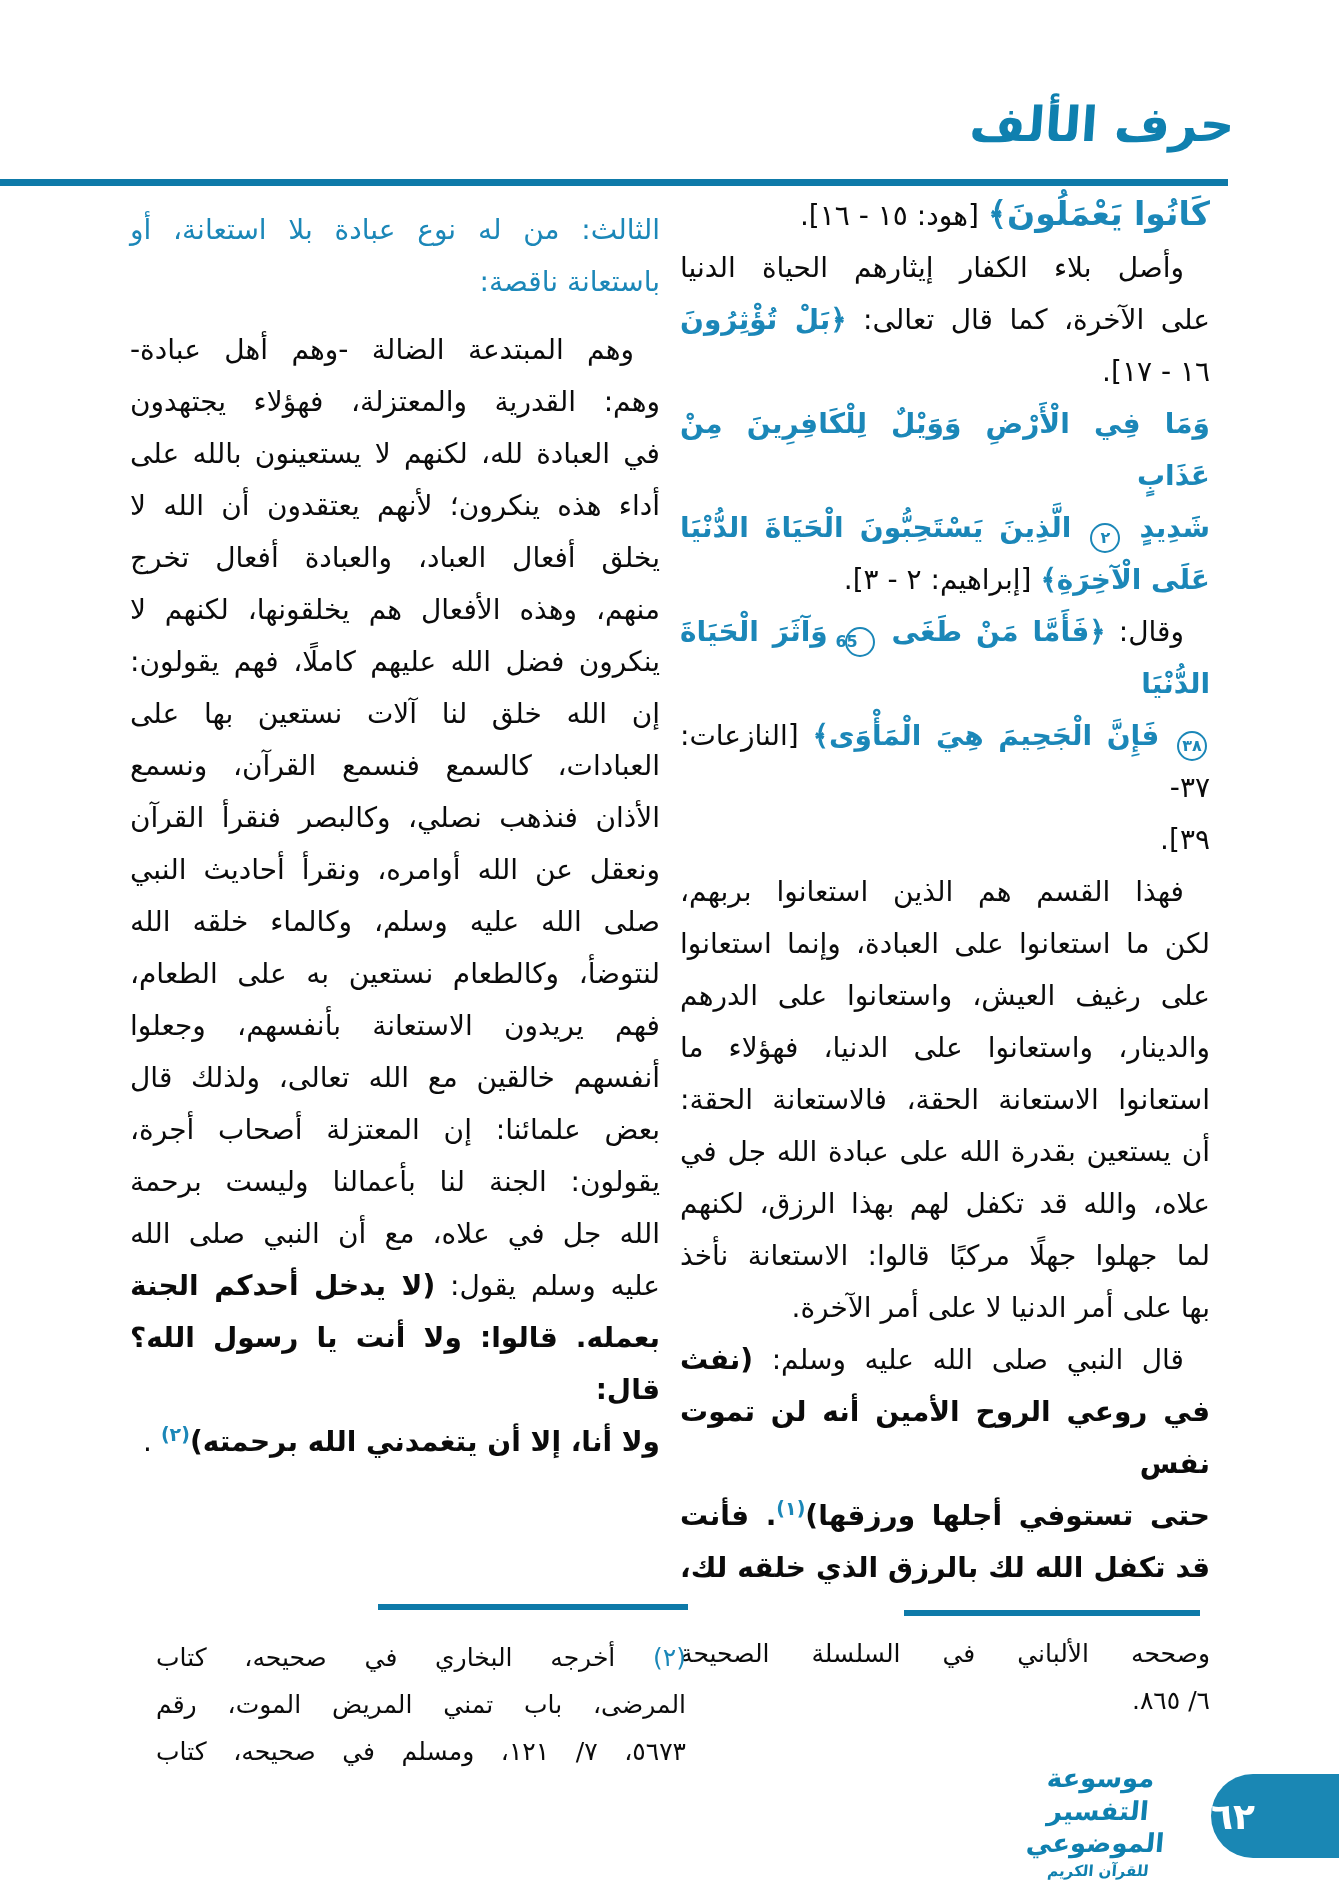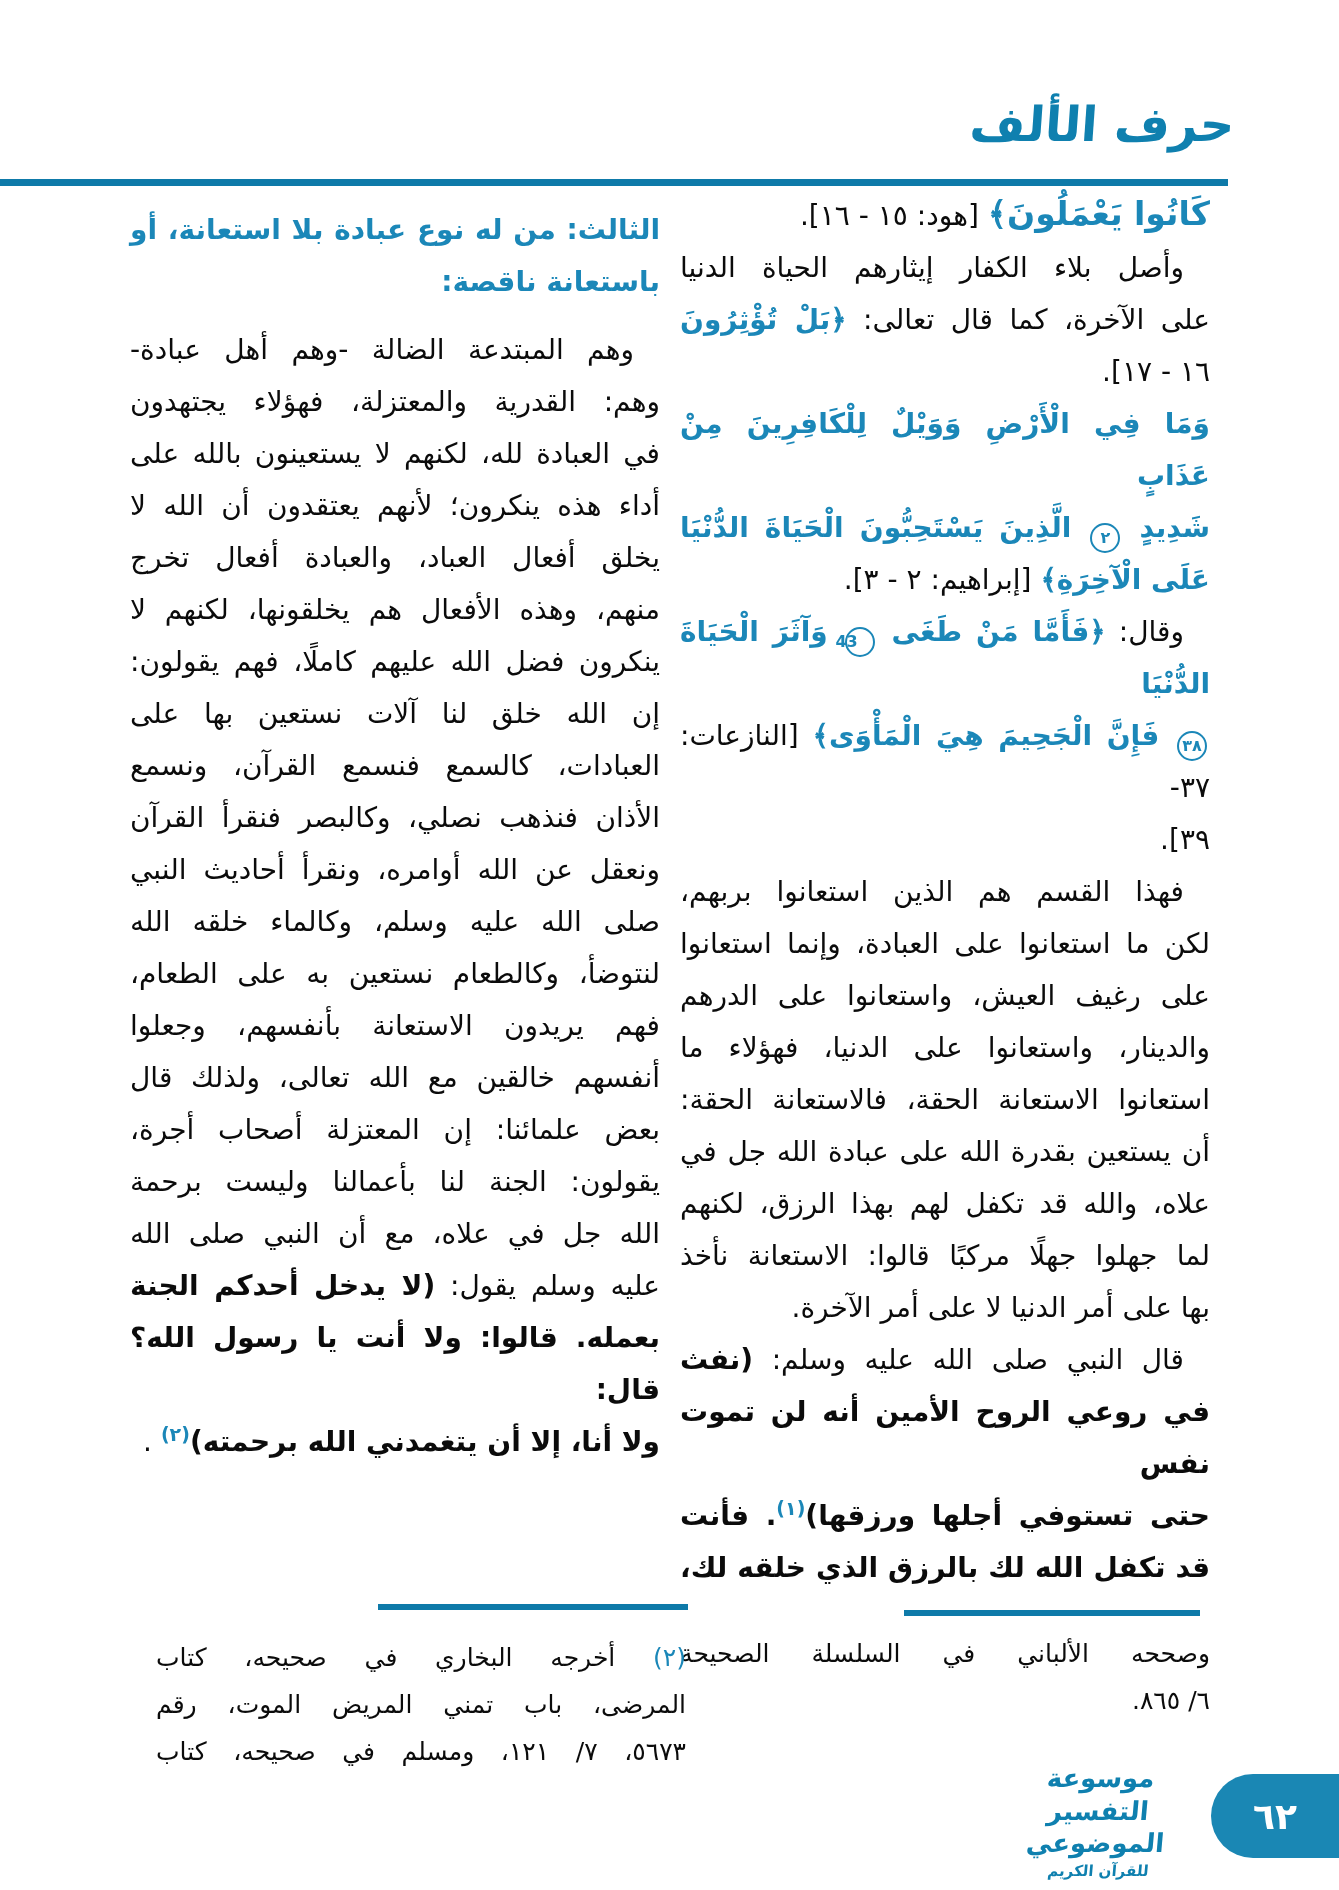--- a/index.html
+++ b/index.html
@@ -44,21 +44,21 @@
     white-space:normal;
   }
   .t-right{text-align-last:right;}
   .pstart{text-indent:26px;}
   .hd1{margin-top:16px;}
   .hd2{margin-bottom:16px;}
   .seg-plain{color:var(--ink);}
   .seg-bold{color:var(--ink);font-weight:bold;}
   .seg-verse{color:var(--verse);font-weight:bold;margin-top:33px;}
   .big-verse .seg-verse{font-size:33px;}
-  .seg-heading{color:var(--verse);font-weight:bold;margin-top:16px;}
+  .seg-heading{color:var(--verse);font-weight:normal;margin-top:16px;}
   .seg-aya{
     display:inline-flex;align-items:center;justify-content:center;
     width:30px;height:30px;border:2px solid var(--verse);border-radius:50%;
     color:var(--verse);font-size:16px;font-weight:bold;
     vertical-align:-6px;margin:0 3px;line-height:1;
   }
   .seg-fnref{color:var(--verse);font-size:19px;vertical-align:super;line-height:0;font-weight:bold;}
   .seg-fnmark{color:var(--verse);}
   
   .fnsep{position:absolute;height:6px;background:var(--rule);}
@@ -71,41 +71,41 @@
   
   .logo{
     position:absolute;right:133px;top:1762px;width:216px;
     text-align:center;color:var(--accent);
   }
   .logo-main{font-size:26px;font-weight:bold;line-height:1.25;transform:skewX(-5deg);}
   .logo-sub{font-size:15px;font-weight:bold;margin-top:2px;transform:skewX(-5deg);}
   .page-pill{
     position:absolute;right:0;top:1774px;width:128px;height:84px;
     background:var(--pill);border-radius:44px 0 0 44px;
-    display:flex;align-items:center;justify-content:center;
+    display:flex;align-items:center;justify-content:flex-end;
     color:#ffffff;font-size:36px;font-weight:bold;
   }
 </style>
 </head>
 <body>
 
 <div class="page">
 
   <div class="header-title">حرف الألف</div>
   <div class="header-rule"></div>
 
   <div class="col col-right" id="col-right">
       <div class="tline t-right big-verse"><span class="seg-verse">كَانُوا يَعْمَلُونَ﴾</span><span class="seg-plain"> [هود: ١٥ - ١٦].</span></div>
       <div class="tline pstart"><span class="seg-plain">وأصل بلاء الكفار إيثارهم الحياة الدنيا</span></div>
       <div class="tline"><span class="seg-plain">على الآخرة، كما قال تعالى: </span><span class="seg-verse">﴿بَلْ تُؤْثِرُونَ</span></div>
       <div class="tline t-right"><span class="seg-plain">١٦ - ١٧].</span></div>
       <div class="tline"><span class="seg-verse">وَمَا فِي الْأَرْضِ وَوَيْلٌ لِلْكَافِرِينَ مِنْ عَذَابٍ</span></div>
       <div class="tline"><span class="seg-verse">شَدِيدٍ </span><span class="seg-aya">٢</span><span class="seg-verse"> الَّذِينَ يَسْتَحِبُّونَ الْحَيَاةَ الدُّنْيَا</span></div>
       <div class="tline t-right"><span class="seg-verse">عَلَى الْآخِرَةِ﴾</span><span class="seg-plain"> [إبراهيم: ٢ - ٣].</span></div>
-      <div class="tline pstart"><span class="seg-plain">وقال: </span><span class="seg-verse">﴿فَأَمَّا مَنْ طَغَى </span><span class="seg-aya">43</span><span class="seg-verse"> وَآثَرَ الْحَيَاةَ الدُّنْيَا</span></div>
+      <div class="tline pstart"><span class="seg-plain">وقال: </span><span class="seg-verse">﴿فَأَمَّا مَنْ طَغَى </span><span class="seg-aya">65</span><span class="seg-verse"> وَآثَرَ الْحَيَاةَ الدُّنْيَا</span></div>
       <div class="tline"><span class="seg-aya">٣٨</span><span class="seg-verse"> فَإِنَّ الْجَحِيمَ هِيَ الْمَأْوَى﴾</span><span class="seg-plain"> [النازعات: ٣٧-</span></div>
       <div class="tline t-right"><span class="seg-plain">٣٩].</span></div>
       <div class="tline pstart"><span class="seg-plain">فهذا القسم هم الذين استعانوا بربهم،</span></div>
       <div class="tline"><span class="seg-plain">لكن ما استعانوا على العبادة، وإنما استعانوا</span></div>
       <div class="tline"><span class="seg-plain">على رغيف العيش، واستعانوا على الدرهم</span></div>
       <div class="tline"><span class="seg-plain">والدينار، واستعانوا على الدنيا، فهؤلاء ما</span></div>
       <div class="tline"><span class="seg-plain">استعانوا الاستعانة الحقة، فالاستعانة الحقة:</span></div>
       <div class="tline"><span class="seg-plain">أن يستعين بقدرة الله على عبادة الله جل في</span></div>
       <div class="tline"><span class="seg-plain">علاه، والله قد تكفل لهم بهذا الرزق، لكنهم</span></div>
       <div class="tline"><span class="seg-plain">لما جهلوا جهلًا مركبًا قالوا: الاستعانة نأخذ</span></div>

